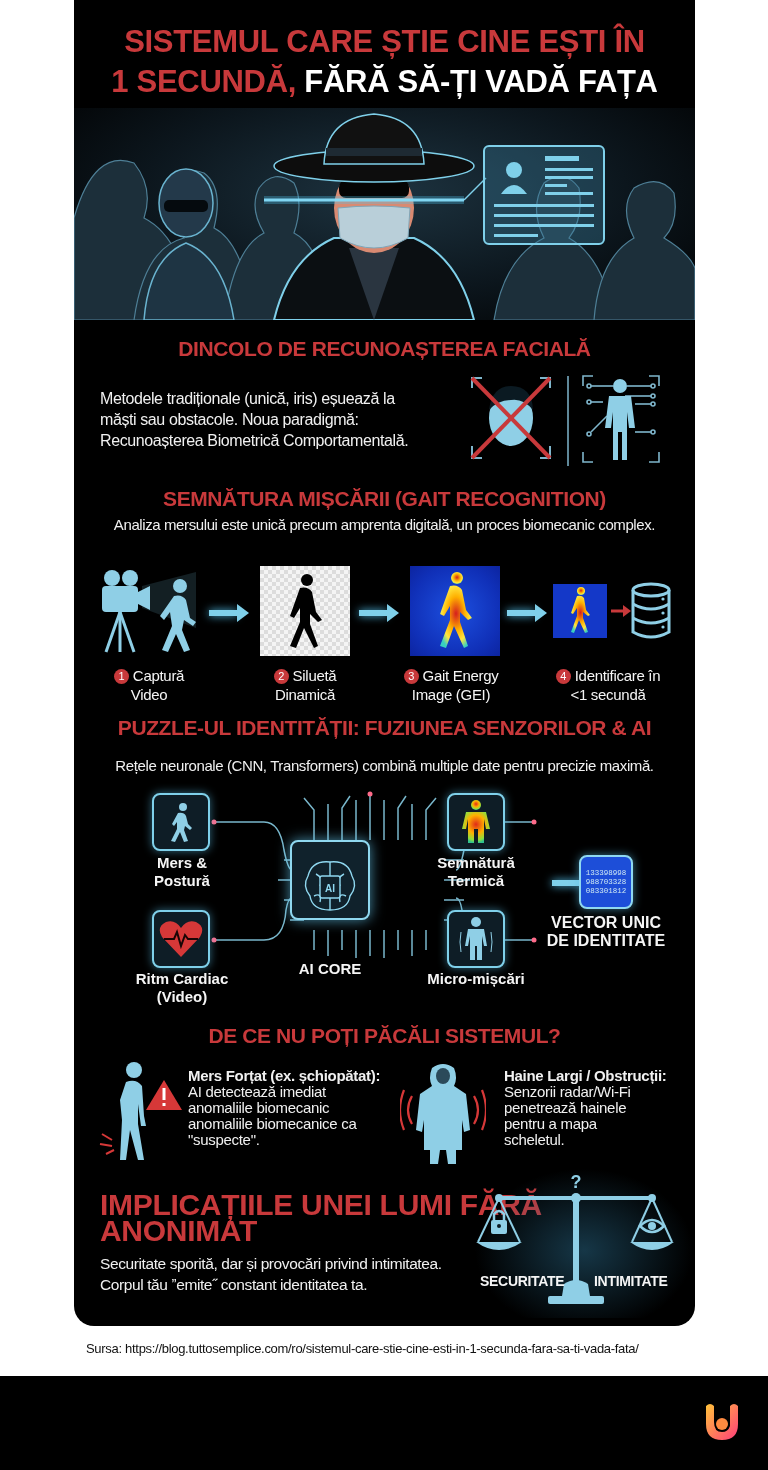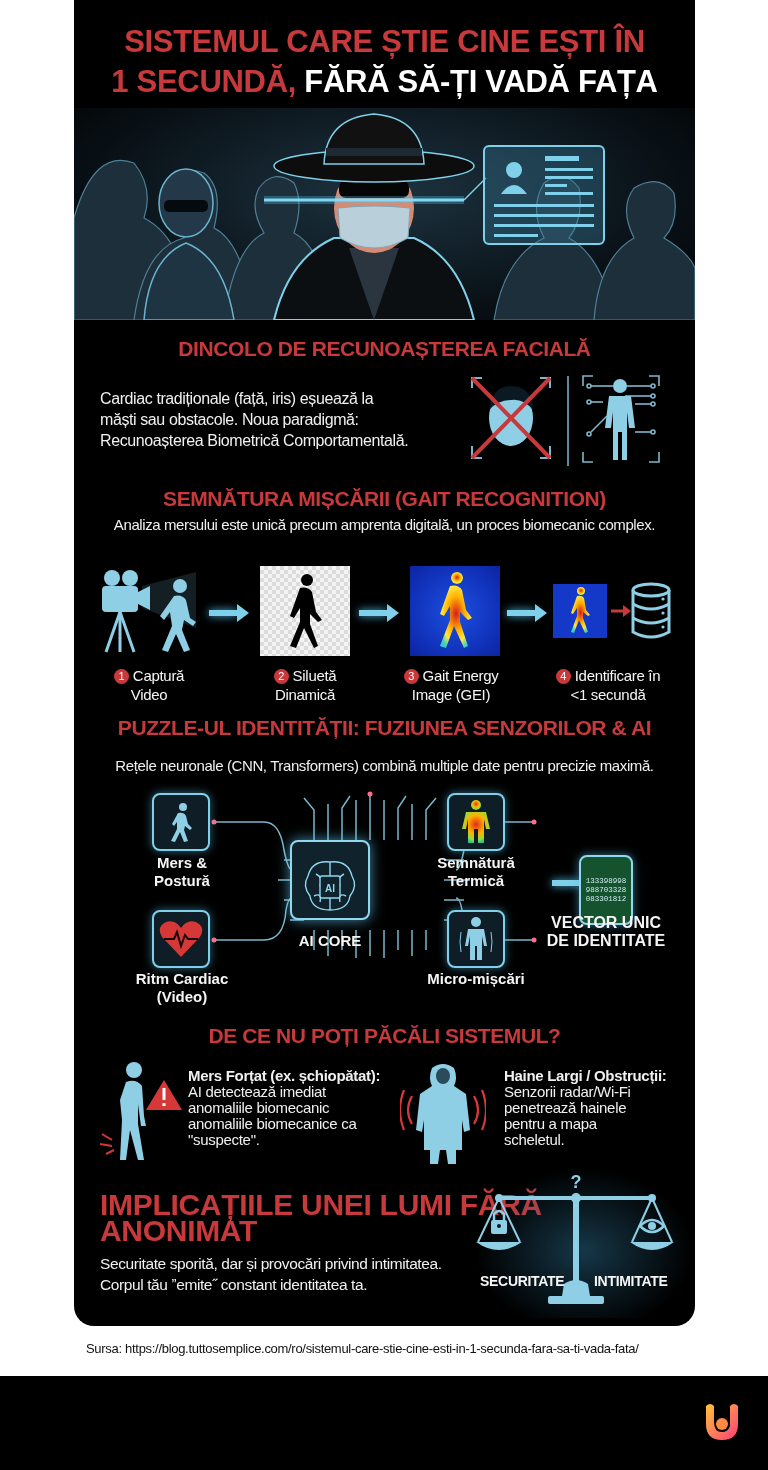--- a/index.html
+++ b/index.html
@@ -112,21 +112,21 @@
         <rect x="420" y="96" width="100" height="3" fill="#7fd0ea"></rect>
         <rect x="420" y="106" width="100" height="3" fill="#7fd0ea"></rect>
         <rect x="420" y="116" width="100" height="3" fill="#7fd0ea"></rect>
         <rect x="420" y="126" width="44" height="3" fill="#7fd0ea"></rect>
       </g>
     </svg>
   </div>
 
   <div class="h2" style="top: 337px;">DINCOLO DE RECUNOAȘTEREA FACIALĂ</div>
   <div class="para" style="left: 26px; top: 388px;">
-    <div>Cardiac tradiționale (față, iris) eșuează la</div>
+    <div>Metodele tradiționale (unică, iris) eșuează la</div>
     <div>măști sau obstacole. Noua paradigmă:</div>
     <div>Recunoașterea Biometrică Comportamentală.</div>
   </div>
   <svg style="position:absolute; left: 394px; top: 372px;" width="200" height="96">
     <g fill="none" stroke="#7fb6cc" stroke-width="2">
       <path d="M4 16 V6 H14"></path>
         <path d="M72 6 H82 V16"></path>
         <path d="M4 74 V86 H14"></path>
         <path d="M72 86 H82 V74"></path>
     </g>
@@ -315,21 +315,21 @@
         <path d="M32 8 V56"></path>
           <path d="M18 20 Q26 24 22 32"></path>
           <path d="M46 20 Q38 24 42 32"></path>
           <path d="M16 42 Q24 38 22 48"></path>
           <path d="M48 42 Q40 38 42 48"></path>
         <rect x="22" y="22" width="20" height="22" rx="2" fill="#10222c"></rect>
       </g>
       <text x="32" y="38" text-anchor="middle" font-family="Liberation Sans, sans-serif" font-weight="700" font-size="10" fill="#8fd8f0">AI</text>
     </svg>
   </div>
-  <div class="node-label" style="left: 206px; top: 932px; width: 100px;">AI CORE</div>
+  <div class="node-label" style="left: 206px; top: 960px; width: 100px;">AI CORE</div>
 
   <div class="node-box" style="left: 373px; top: 793px;">
     <svg width="36" height="46">
       <defs>
           <radialGradient id="heat2" cx="50%" cy="40%" r="60%">
             <stop offset="0%" stop-color="#e02b18"></stop>
             <stop offset="50%" stop-color="#ffb000"></stop>
             <stop offset="85%" stop-color="#8ee03c"></stop>
             <stop offset="100%" stop-color="#30c090"></stop>
           </radialGradient>
@@ -348,21 +348,21 @@
       <circle cx="18" cy="6" r="5" fill="#8fcfe6"></circle>
       <path d="M10 13 H26 L29 30 H26 L24 20 V44 H19 V30 H17 V44 H12 V20 L10 30 H7 Z" fill="#8fcfe6"></path>
       <path d="M3 16 Q1 26 3 36" stroke="#8fcfe6" fill="none"></path>
         <path d="M33 16 Q35 26 33 36" stroke="#8fcfe6" fill="none"></path>
     </svg>
   </div>
   <div class="node-label" style="left: 342px; top: 970px; width: 120px;">Micro-mișcări</div>
 
   <div class="arrow" style="left: 478px; top: 880px; width: 28px;"></div>
 
-  <div style="position:absolute; left: 505px; top: 855px; width: 54px; height: 70px; border: 2px solid #8fd8f0; border-radius: 8px; background: #14532d; box-shadow: 0 0 10px rgba(90,190,230,0.6); display:flex; flex-direction:column; justify-content:center; align-items:center; font-family: 'Liberation Mono', monospace; font-size: 7.5px; line-height: 9px; color: #cfe9f3;">
+  <div style="position:absolute; left: 505px; top: 855px; width: 54px; height: 54px; border: 2px solid #8fd8f0; border-radius: 8px; background: #1d4ed8; box-shadow: 0 0 10px rgba(90,190,230,0.6); display:flex; flex-direction:column; justify-content:center; align-items:center; font-family: 'Liberation Mono', monospace; font-size: 7.5px; line-height: 9px; color: #cfe9f3;">
     <div>133398998</div>
     <div>988703328</div>
     <div>083301812</div>
   </div>
   <div class="node-label" style="left: 470px; top: 914px; width: 124px; font-size: 16px;">
     <div>VECTOR UNIC</div>
     <div>DE IDENTITATE</div>
   </div>
 
   <div class="h2" style="top: 1024px;">DE CE NU POȚI PĂCĂLI SISTEMUL?</div>

